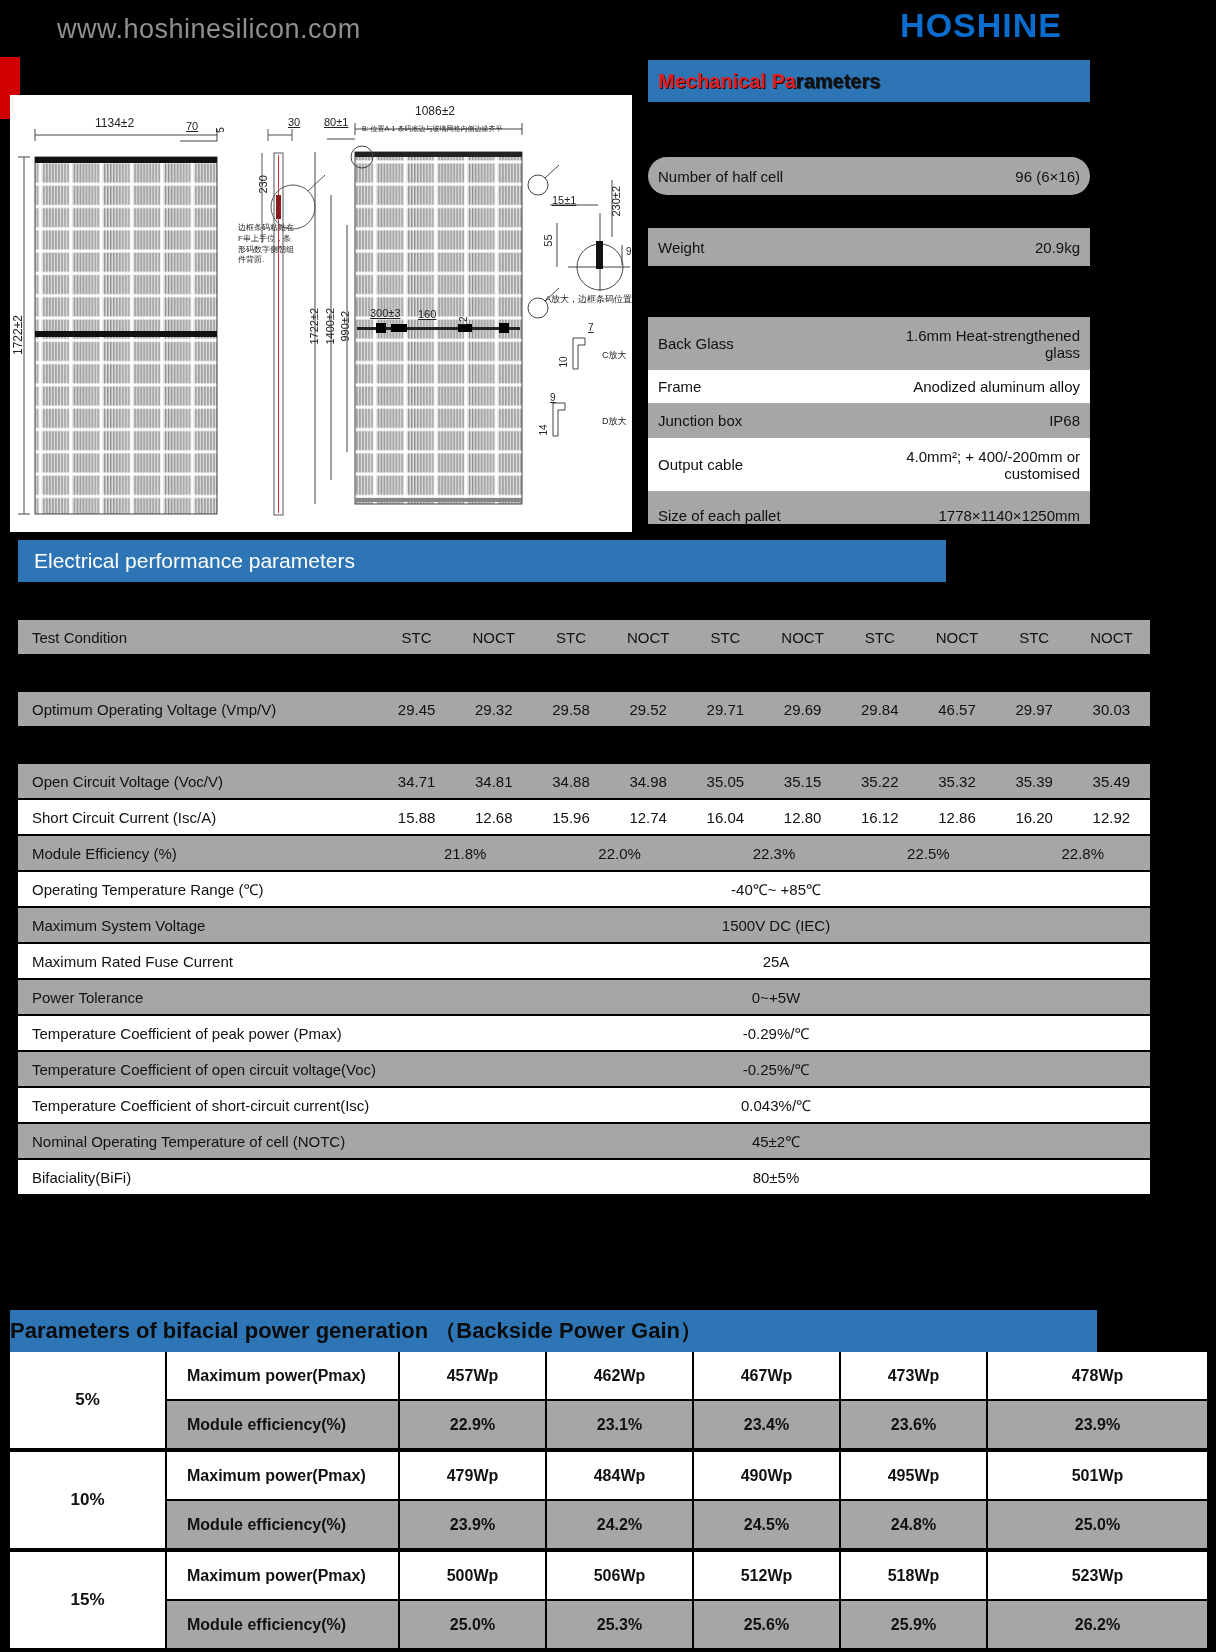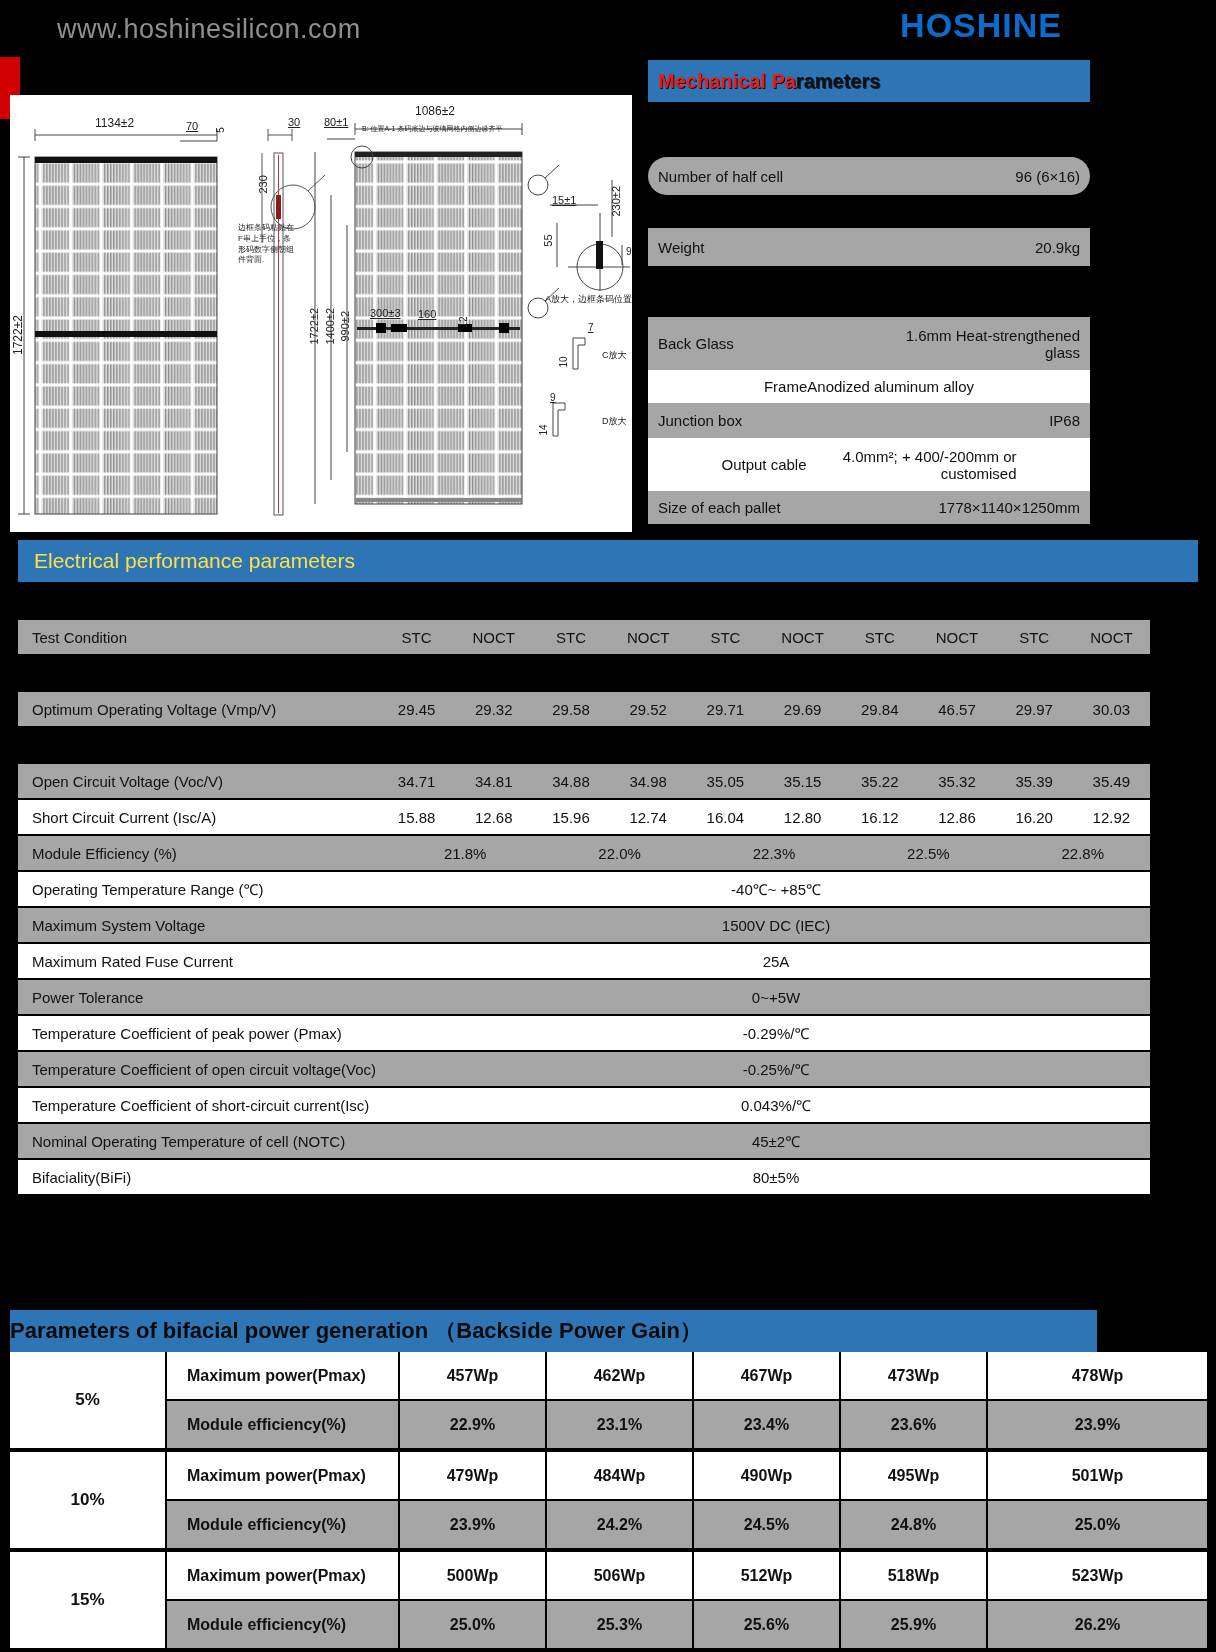--- a/index.html
+++ b/index.html
@@ -10,41 +10,41 @@
   
   .website{position:absolute;left:57px;top:14px;font-size:27px;color:#8f8f8f;letter-spacing:.5px;}
   .brand{position:absolute;left:866px;top:6px;width:196px;text-align:right;font-size:34px;font-weight:bold;color:#0a6ccc;letter-spacing:1px;}
   .red-block{position:absolute;left:0;top:57px;width:20px;height:62px;background:#d10000;}
 
   
   .mech-header{position:absolute;left:648px;top:60px;width:442px;height:42px;background:#2E75B6;
     display:flex;align-items:center;padding-left:10px;box-sizing:border-box;font-size:20px;font-weight:bold;}
   .mech-header .red{color:#e02020;text-shadow:1px 1px 0 #3a0000;}
   .mech-header .blk{color:#101010;text-shadow:1px 1px 0 #123;}
-  .elec-header{position:absolute;left:18px;top:540px;width:1180px;height:42px;background:#2E75B6;color:#fde047;
+  .elec-header{position:absolute;left:18px;top:540px;width:928px;height:42px;background:#2E75B6;color:#ffffff;
     font-size:21px;display:flex;align-items:center;padding-left:16px;box-sizing:border-box;font-weight:500;}
   .bif-header{position:absolute;left:10px;top:1310px;width:1087px;height:42px;background:#2E75B6;color:#0b0b0b;
     font-size:22px;font-weight:bold;display:flex;align-items:center;box-sizing:border-box;}
 
   
   .drawing-panel{position:absolute;left:10px;top:95px;width:622px;height:437px;background:#fff;}
   .dim-label{position:absolute;color:#222;white-space:nowrap;line-height:1;}
   .fs12{font-size:12px;} .fs11{font-size:11px;} .fs10{font-size:10px;} .fs9{font-size:9px;}
   .fs8{font-size:8px;line-height:1.35;white-space:normal;} .fs7{font-size:7px;}
   .rot{transform:rotate(-90deg);transform-origin:center;}
   .und{text-decoration:underline;}
 
   
   .mech-table{position:absolute;left:648px;top:157px;width:442px;}
   .mrow{display:flex;justify-content:space-between;align-items:center;padding:0 10px;box-sizing:border-box;font-size:15px;}
-  .mrow.gray{background:#A6A6A6;} .mrow.white{background:#fff;justify-content:center;}
+  .mrow.gray{background:#A6A6A6;} .mrow.white{background:#fff;}
   .mlab{white-space:nowrap;}
   .mval{text-align:right;max-width:210px;}
   .mr-a{height:38px;margin-bottom:33px;border-radius:19px;} .mr-b{height:38px;margin-bottom:51px;}
-  .mr-c{height:53px;} .mr-d{height:33px;} .mr-e{height:35px;} .mr-f{height:53px;} .mr-g{height:33px;}
+  .mr-c{height:53px;} .mr-d{height:33px;} .mr-e{height:35px;} .mr-f{height:53px;} .mr-g{height:33px;align-items:flex-end;}
 
   
   .elec-table{position:absolute;left:18px;top:620px;width:1132px;}
   .erow{display:flex;height:34px;margin-bottom:2px;align-items:center;font-size:15px;}
   .erow.gray{background:#A6A6A6;} .erow.white{background:#fff;}
   .elabel{width:360px;padding-left:14px;box-sizing:border-box;white-space:nowrap;}
   .evals{flex:1;display:grid;grid-template-columns:repeat(10,1fr);}
   .evals.five{grid-template-columns:repeat(5,1fr);transform:translateX(10px);}
   .evals>div{text-align:center;}
   .evalue{flex:1;text-align:center;transform:translateX(12px);}

